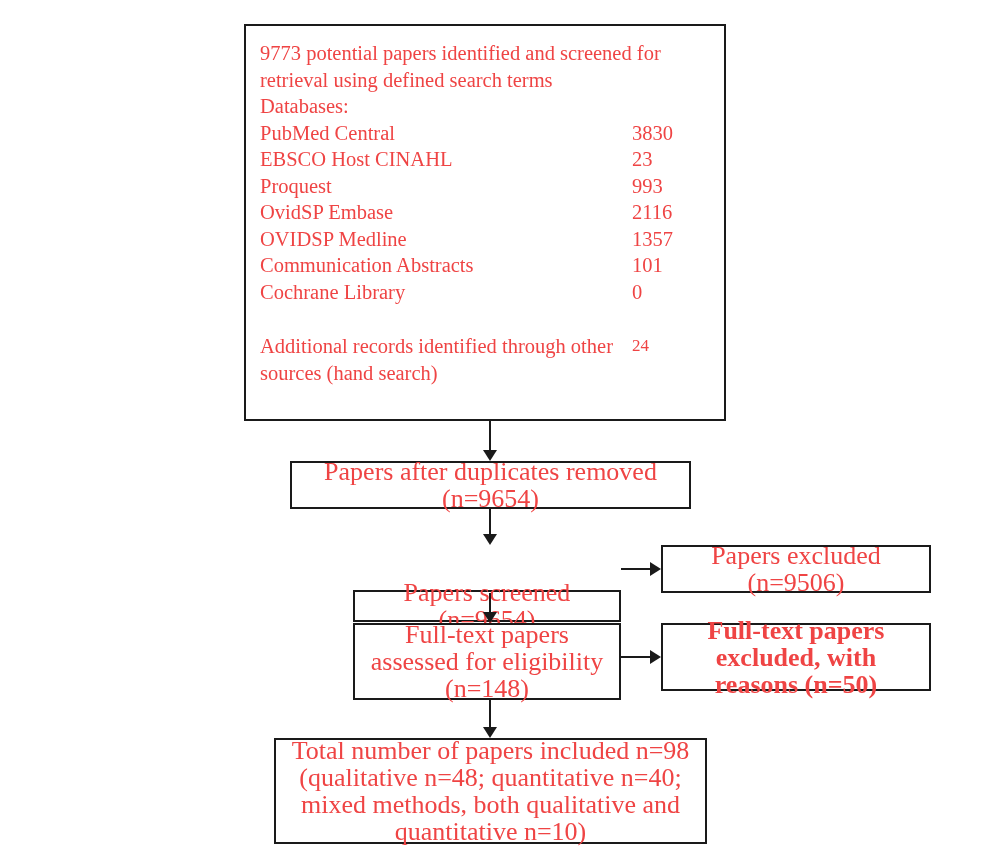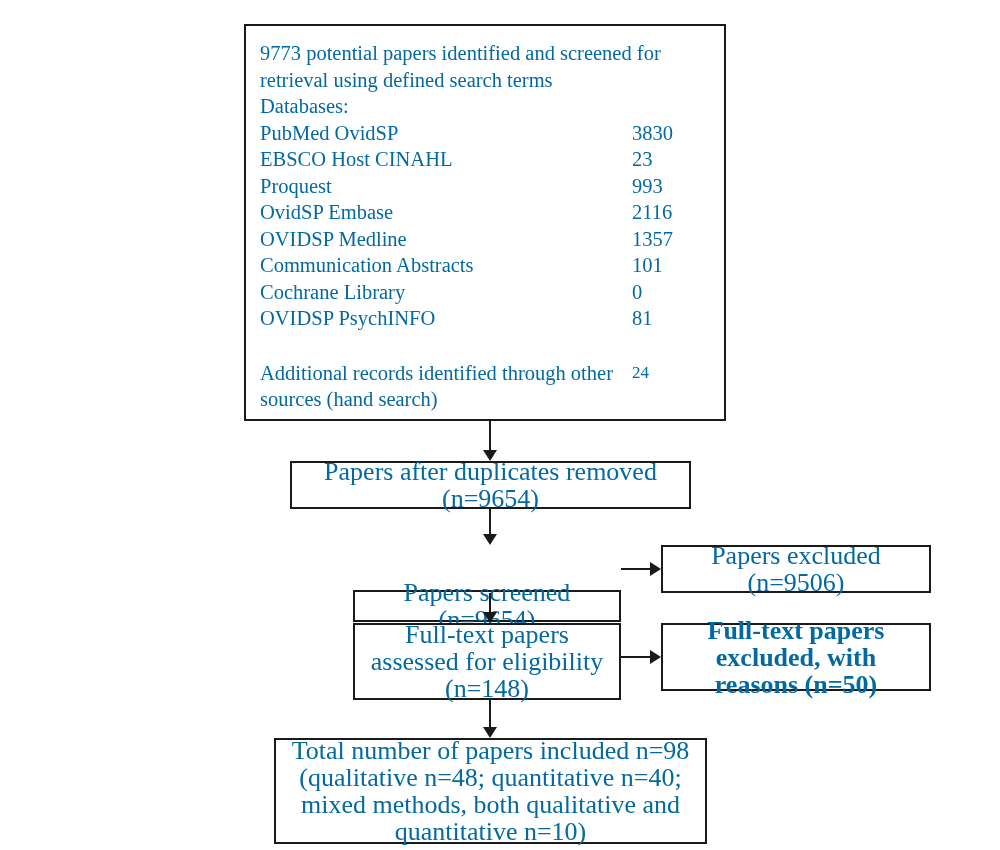--- a/index.html
+++ b/index.html
@@ -6,21 +6,21 @@
     margin: 0;
     padding: 0;
     background: #ffffff;
   }
   #canvas {
     position: relative;
     width: 1000px;
     height: 850px;
     background: #ffffff;
     font-family: "Liberation Serif", "DejaVu Serif", serif;
-    color: #0369a1;
+    color: #ef4444;
     overflow: hidden;
   }
 
   .box {
     position: absolute;
     box-sizing: border-box;
     border: 2px solid #1a1a1a;
     background: #ffffff;
   }
 
@@ -142,21 +142,21 @@
 <div id="canvas">
 
   <div class="box" id="box-identification">
     <div class="intro-line">9773 potential papers identified and screened for</div>
     <div class="intro-line">retrieval using defined search terms</div>
     <div class="intro-line">Databases:</div>
 
     <table class="db-table">
       <tbody>
         <tr>
-          <td class="db-name">PubMed OvidSP</td>
+          <td class="db-name">PubMed Central</td>
           <td class="db-count">3830</td>
         </tr>
         <tr>
           <td class="db-name">EBSCO Host CINAHL</td>
           <td class="db-count">23</td>
         </tr>
         <tr>
           <td class="db-name">Proquest</td>
           <td class="db-count">993</td>
         </tr>
@@ -168,24 +168,20 @@
           <td class="db-name">OVIDSP Medline</td>
           <td class="db-count">1357</td>
         </tr>
         <tr>
           <td class="db-name">Communication Abstracts</td>
           <td class="db-count">101</td>
         </tr>
         <tr>
           <td class="db-name">Cochrane Library</td>
           <td class="db-count">0</td>
-        </tr>
-        <tr>
-          <td class="db-name">OVIDSP PsychINFO</td>
-          <td class="db-count">81</td>
         </tr>
       </tbody>
     </table>
 
     <div class="extra-block">
       <div class="extra-text">Additional records identified through other sources (hand search)</div>
       <div class="extra-count">24</div>
     </div>
   </div>
 

